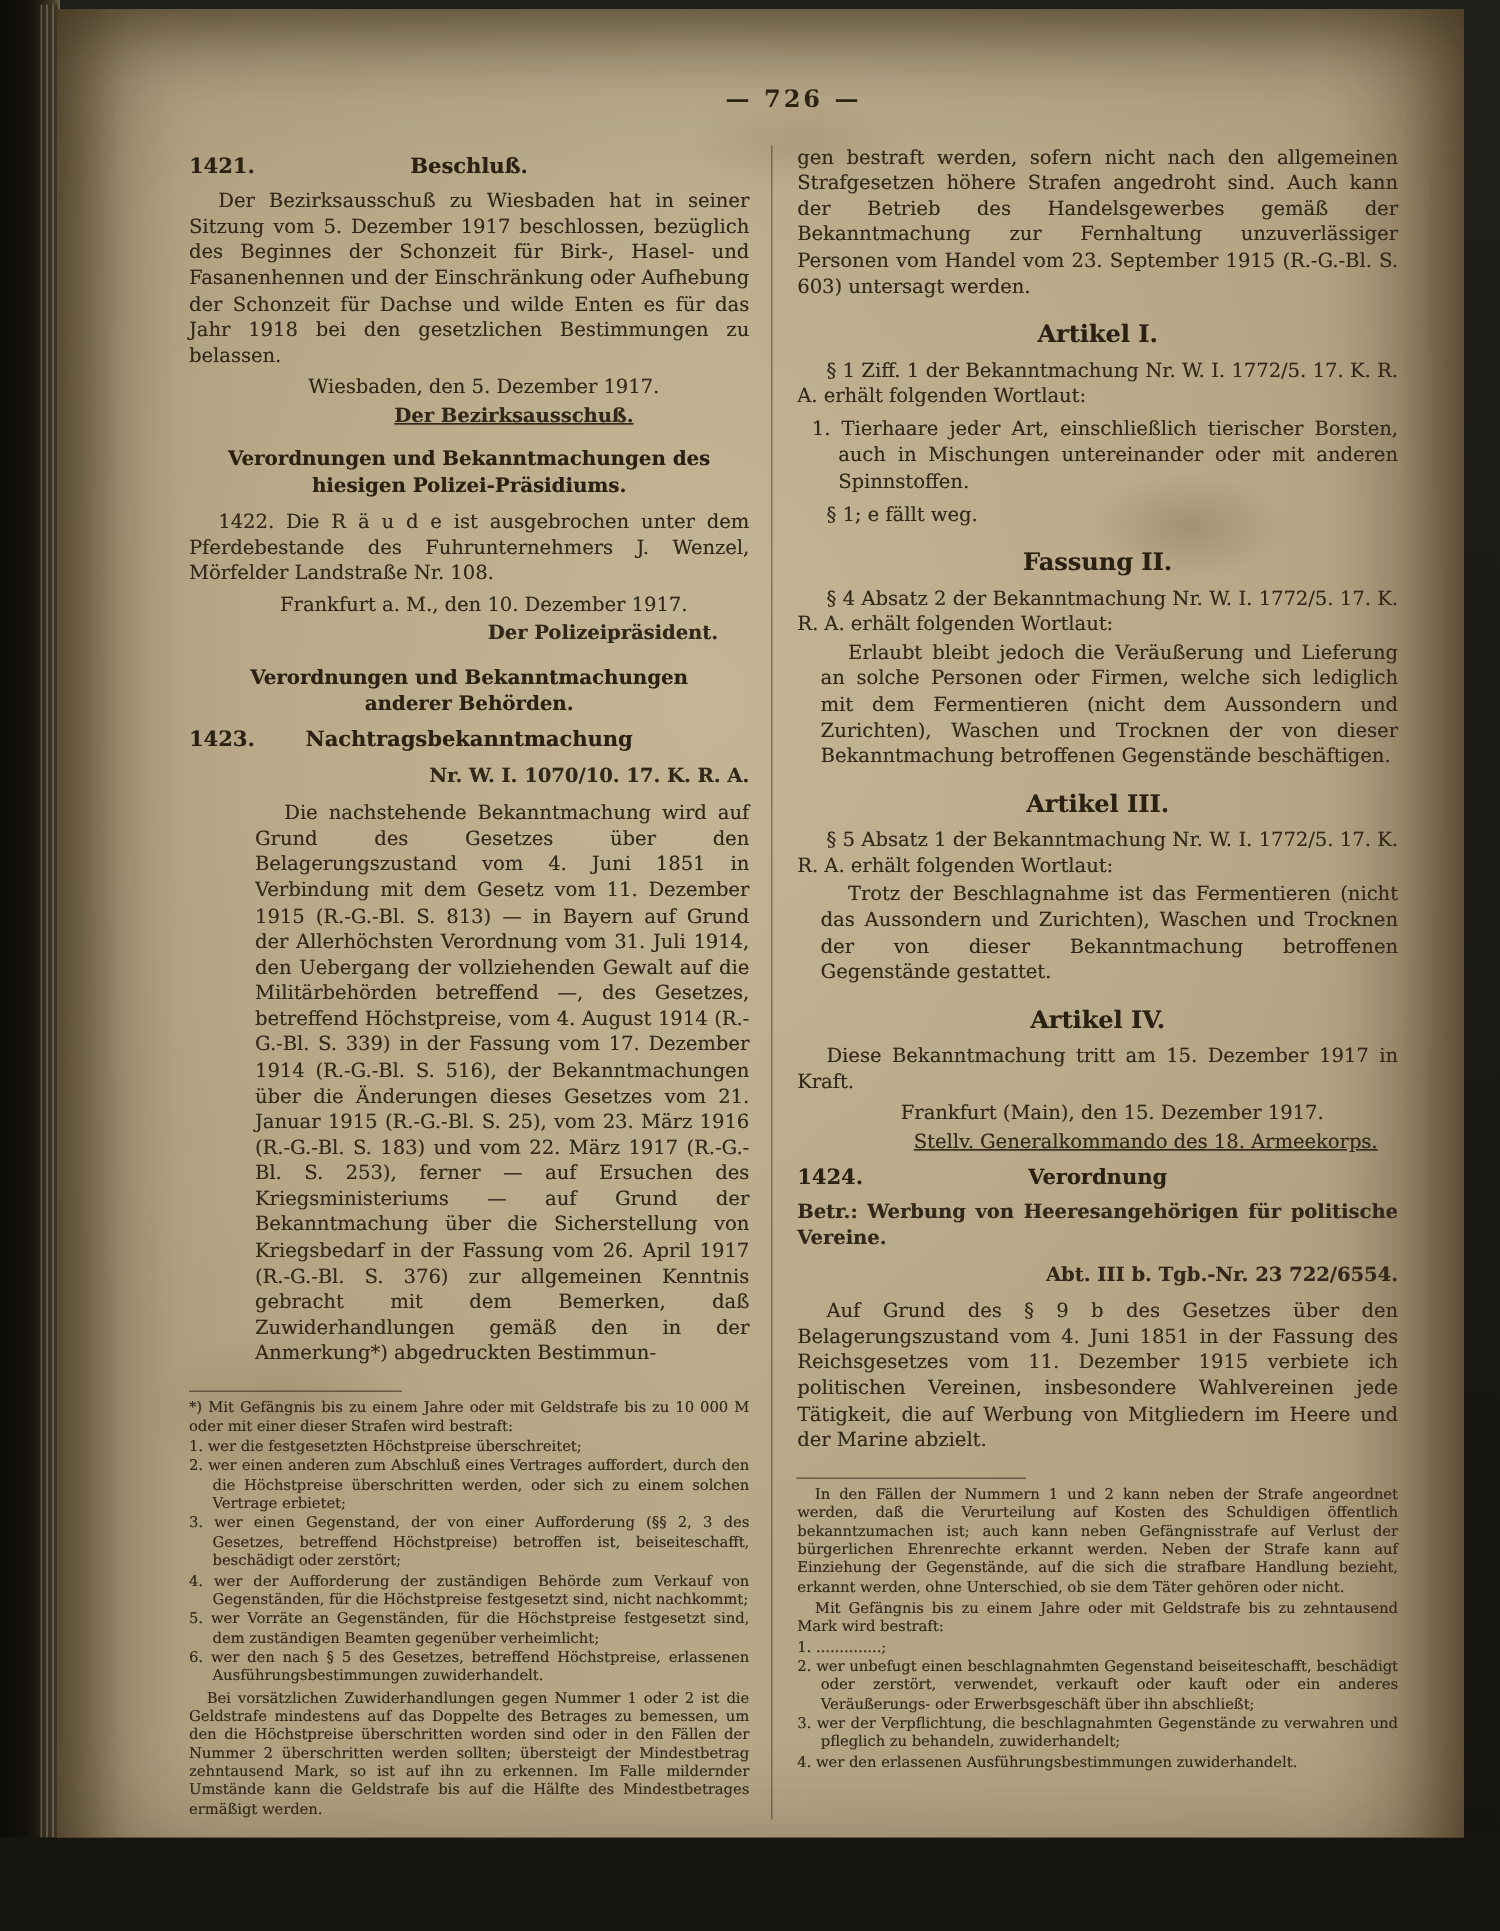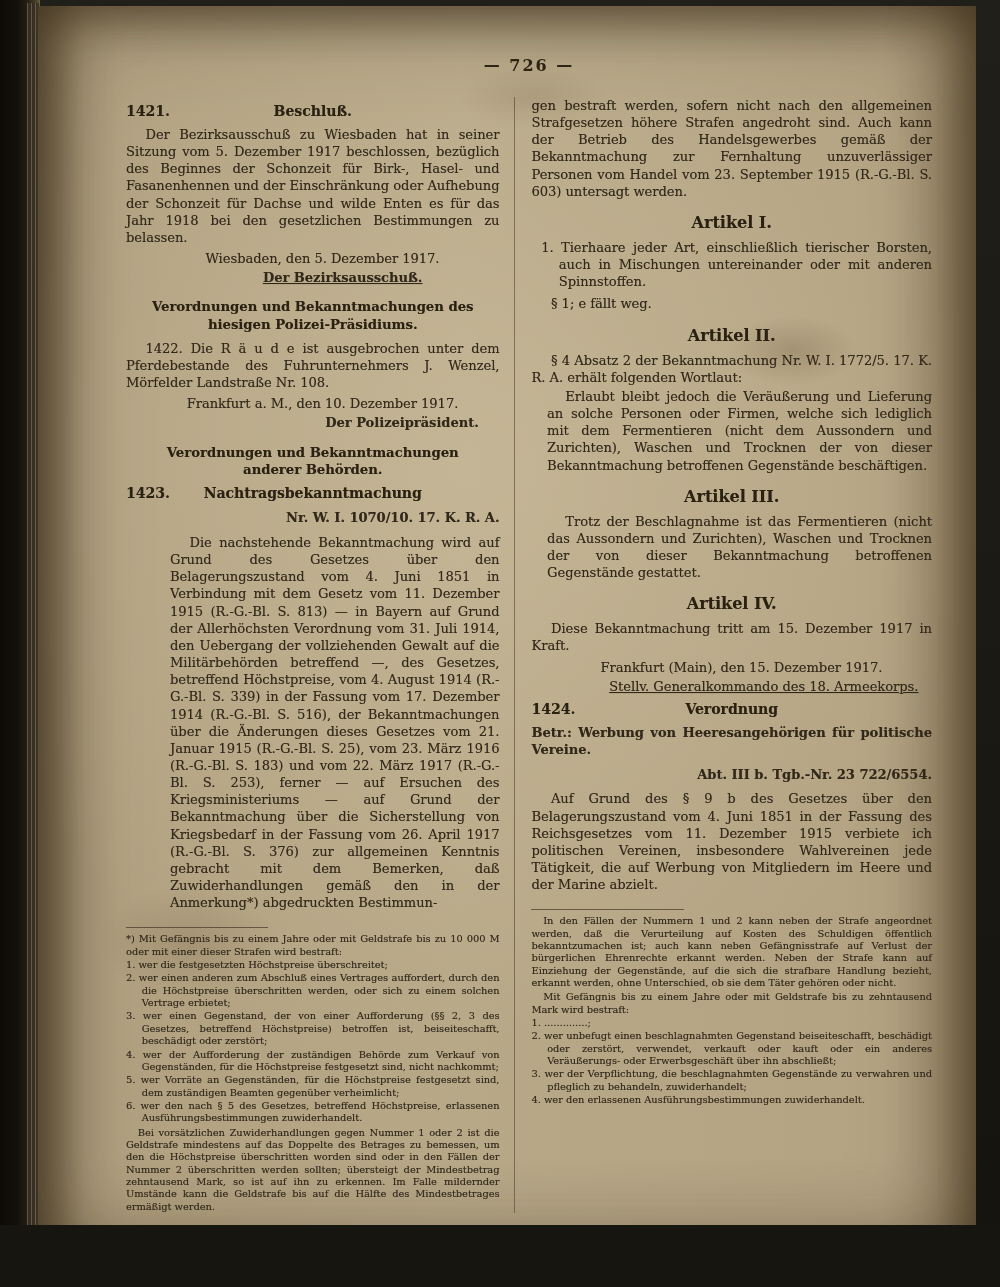--- a/index.html
+++ b/index.html
@@ -139,32 +139,34 @@
           </div>
 
         </div>
 
         <div class="col-right">
 
           <p class="para">gen bestraft werden, sofern nicht nach den allgemeinen Strafgesetzen höhere Strafen angedroht sind. Auch kann der Betrieb des Handelsgewerbes gemäß der Bekanntmachung zur Fernhaltung unzuverlässiger Personen vom Handel vom 23. September 1915 (R.-G.-Bl. S. 603) untersagt werden.</p>
 
           <section>
             <h4 class="artikel-head">Artikel I.</h4>
+            <p class="para indent">§ 1 Ziff. 1 der Bekanntmachung Nr. W. I. 1772/5. 17. K. R. A. erhält folgenden Wortlaut:</p>
             <p class="para hang-item">1. Tierhaare jeder Art, einschließlich tierischer Borsten, auch in Mischungen untereinander oder mit anderen Spinnstoffen.</p>
             <p class="para note-line">§ 1; e fällt weg.</p>
           </section>
 
           <section>
-            <h4 class="artikel-head">Artikel II.</h4>
+            <h4 class="artikel-head">Fassung II.</h4>
             <p class="para indent">§ 4 Absatz 2 der Bekanntmachung Nr. W. I. 1772/5. 17. K. R. A. erhält folgenden Wortlaut:</p>
             <p class="para block-quote">Erlaubt bleibt jedoch die Veräußerung und Lieferung an solche Personen oder Firmen, welche sich lediglich mit dem Fermentieren (nicht dem Aussondern und Zurichten), Waschen und Trocknen der von dieser Bekanntmachung betroffenen Gegenstände beschäftigen.</p>
           </section>
 
           <section>
             <h4 class="artikel-head">Artikel III.</h4>
+            <p class="para indent">§ 5 Absatz 1 der Bekanntmachung Nr. W. I. 1772/5. 17. K. R. A. erhält folgenden Wortlaut:</p>
             <p class="para block-quote">Trotz der Beschlagnahme ist das Fermentieren (nicht das Aussondern und Zurichten), Waschen und Trocknen der von dieser Bekanntmachung betroffenen Gegenstände gestattet.</p>
           </section>
 
           <section>
             <h4 class="artikel-head">Artikel IV.</h4>
             <p class="para indent">Diese Bekanntmachung tritt am 15. Dezember 1917 in Kraft.</p>
             <p class="para dateline">Frankfurt (Main), den 15. Dezember 1917.</p>
             <p class="para sig-center">Stellv. Generalkommando des 18. Armeekorps.</p>
           </section>
 

